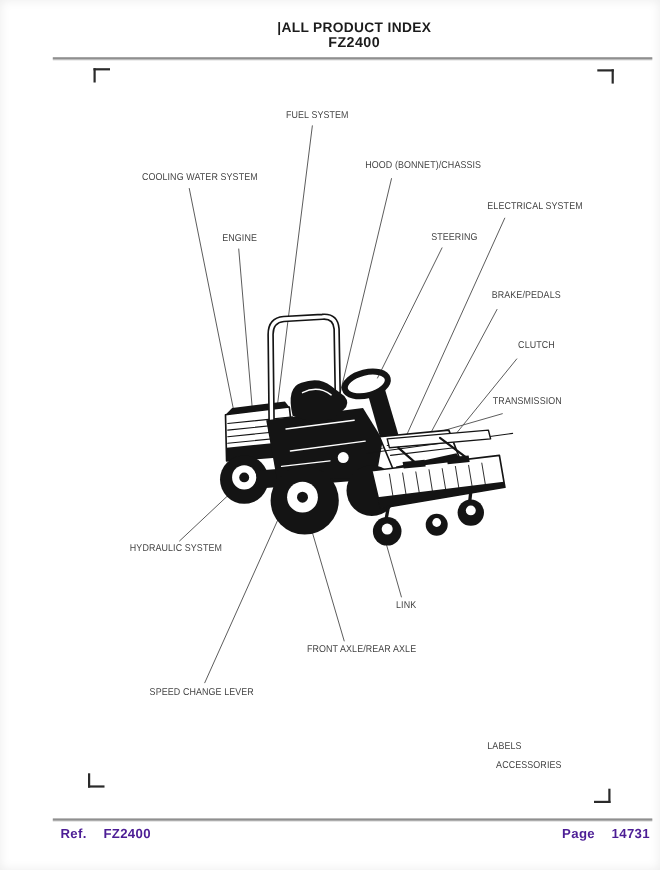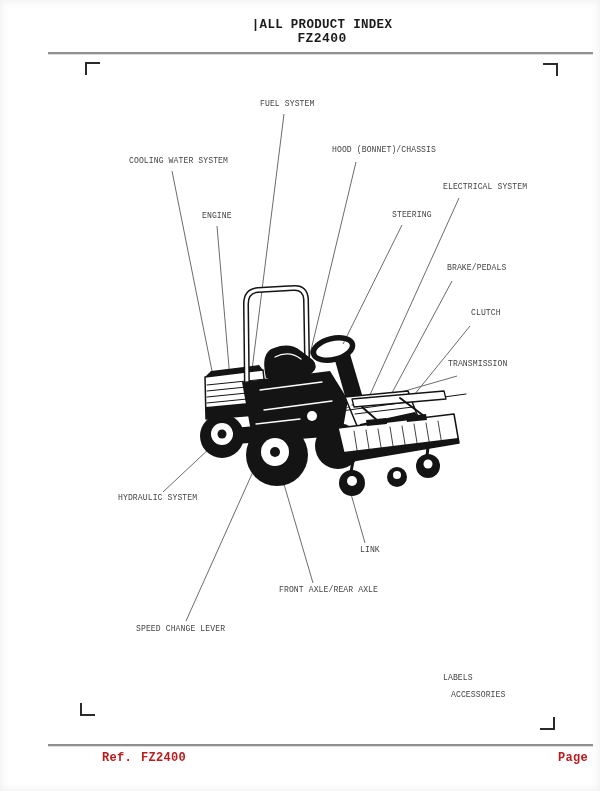--- a/index.html
+++ b/index.html
@@ -1,18 +1,18 @@
 <!DOCTYPE html>
 <html><head>
 <meta charset="utf-8">
 <style>
   html,body{margin:0;padding:0;background:#ffffff;}
   .page{
     position:relative;width:600px;height:791px;background:#ffffff;overflow:hidden;
-    font-family:Liberation Mono, monospace;
+    font-family:Liberation Sans, sans-serif;
     box-shadow:inset 0 0 10px rgba(0,0,0,.08);
   }
   
   .hdr{position:absolute;top:18px;left:0;width:600px;text-align:center;}
   .hdr-inner{transform:translateX(22px);}
   .hdr-title{font-size:12.5px;font-weight:bold;color:#1b1b1b;letter-spacing:.3px;line-height:14px;}
   .hdr-model{font-size:13px;font-weight:bold;color:#1b1b1b;letter-spacing:.4px;line-height:14px;}
   .rule{position:absolute;height:2px;background:#8f8f8f;box-shadow:0 1px 0 #dcdcdc;}
   .rule-top{left:48px;right:7px;top:52px;}
   .rule-bottom{left:48px;right:7px;top:744px;}
@@ -22,21 +22,21 @@
   .crop-tr{left:543px;top:63px;border-right:2px solid #2a2a2a;border-top:2px solid #2a2a2a;}
   .crop-bl{left:80px;top:703px;border-left:2px solid #2a2a2a;border-bottom:2px solid #2a2a2a;}
   .crop-br{left:540px;top:717px;border-right:2px solid #2a2a2a;border-bottom:2px solid #2a2a2a;}
   
   .lbl{
     position:absolute;font-size:9px;line-height:10px;color:#444444;white-space:nowrap;
     transform:scaleX(.9);transform-origin:0 0;letter-spacing:.1px;cursor:pointer;
   }
   svg.canvas{position:absolute;left:0;top:0;pointer-events:none;}
   
-  .ft{position:absolute;top:751px;font-size:12px;font-weight:bold;color:#b91c1c;letter-spacing:.3px;margin-left:47px;}
+  .ft{position:absolute;top:751px;font-size:12px;font-weight:bold;color:#4c1d95;letter-spacing:.3px;}
   .ft-ref-label{left:55px;}
   .ft-ref-value{left:94px;}
   .ft-page-label{left:511px;}
   .ft-page-value{left:556px;}
 </style>
 </head>
 <body>
 
 <div class="page">
 

